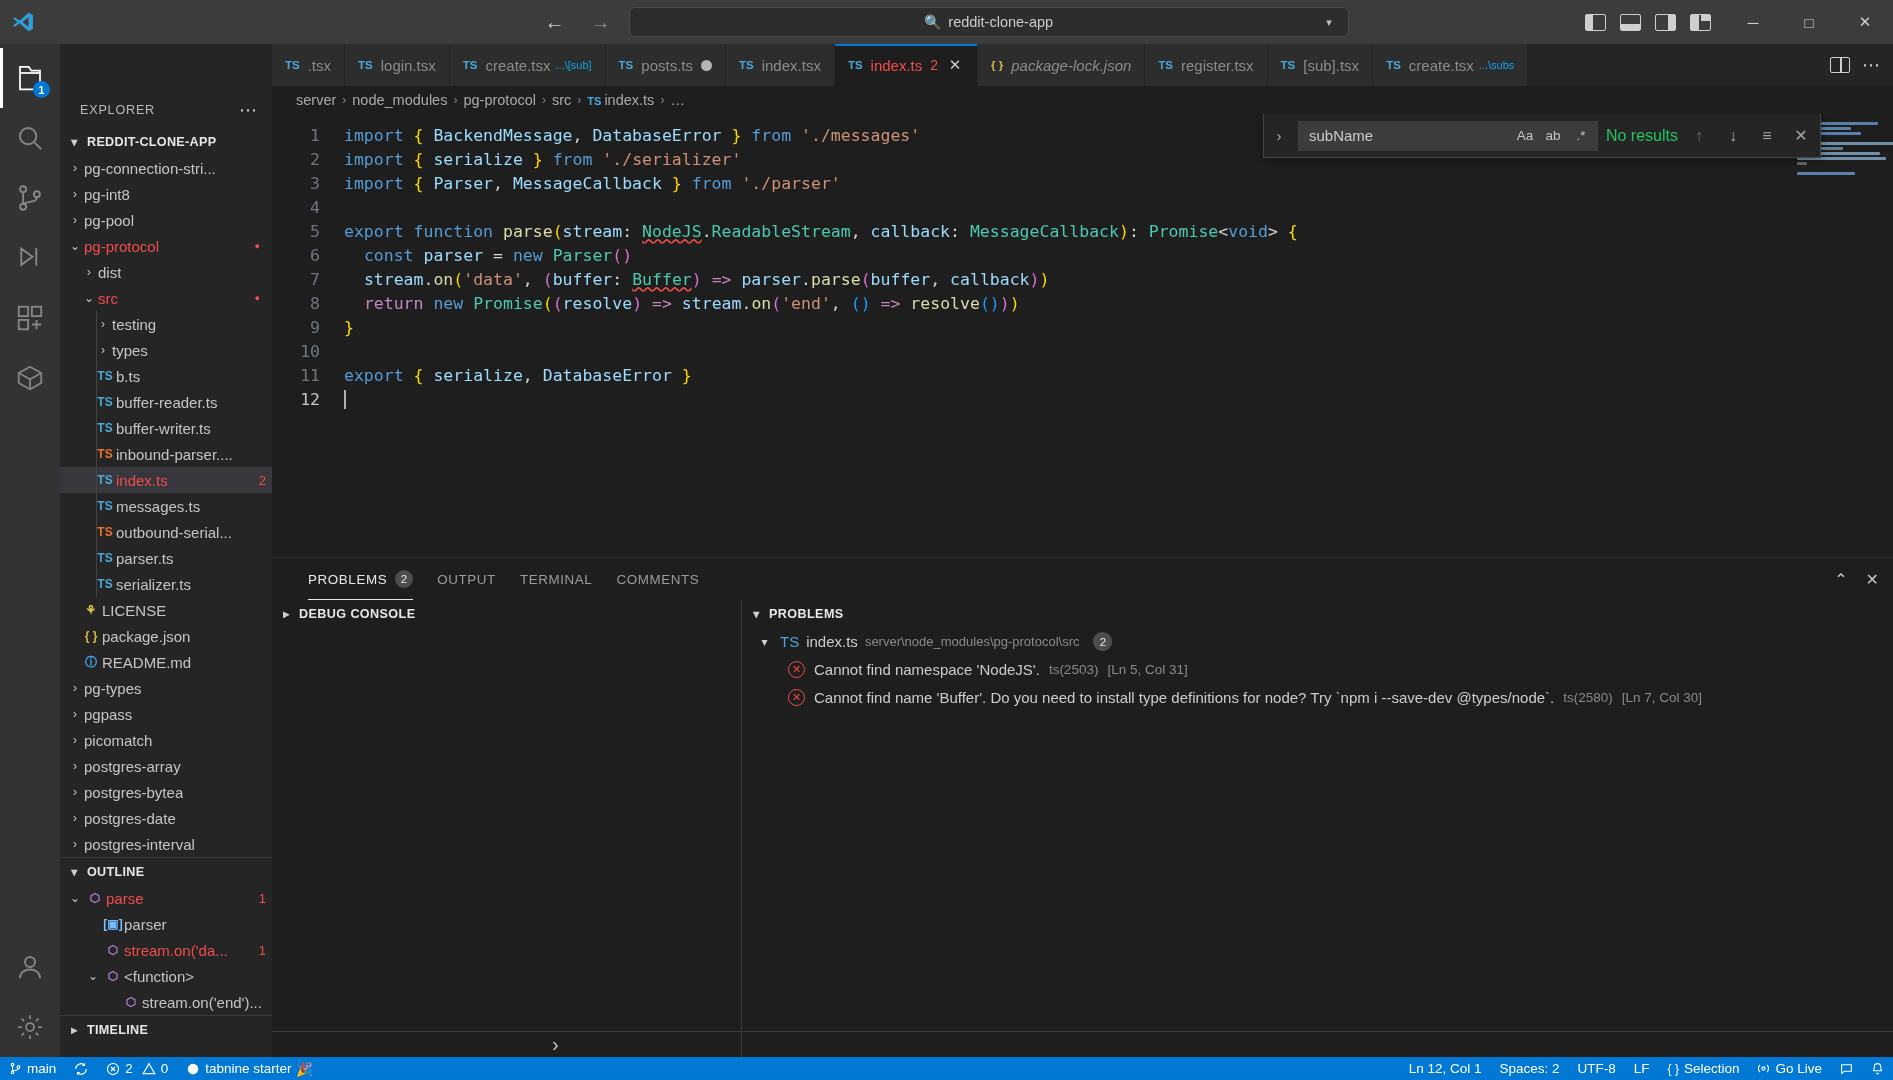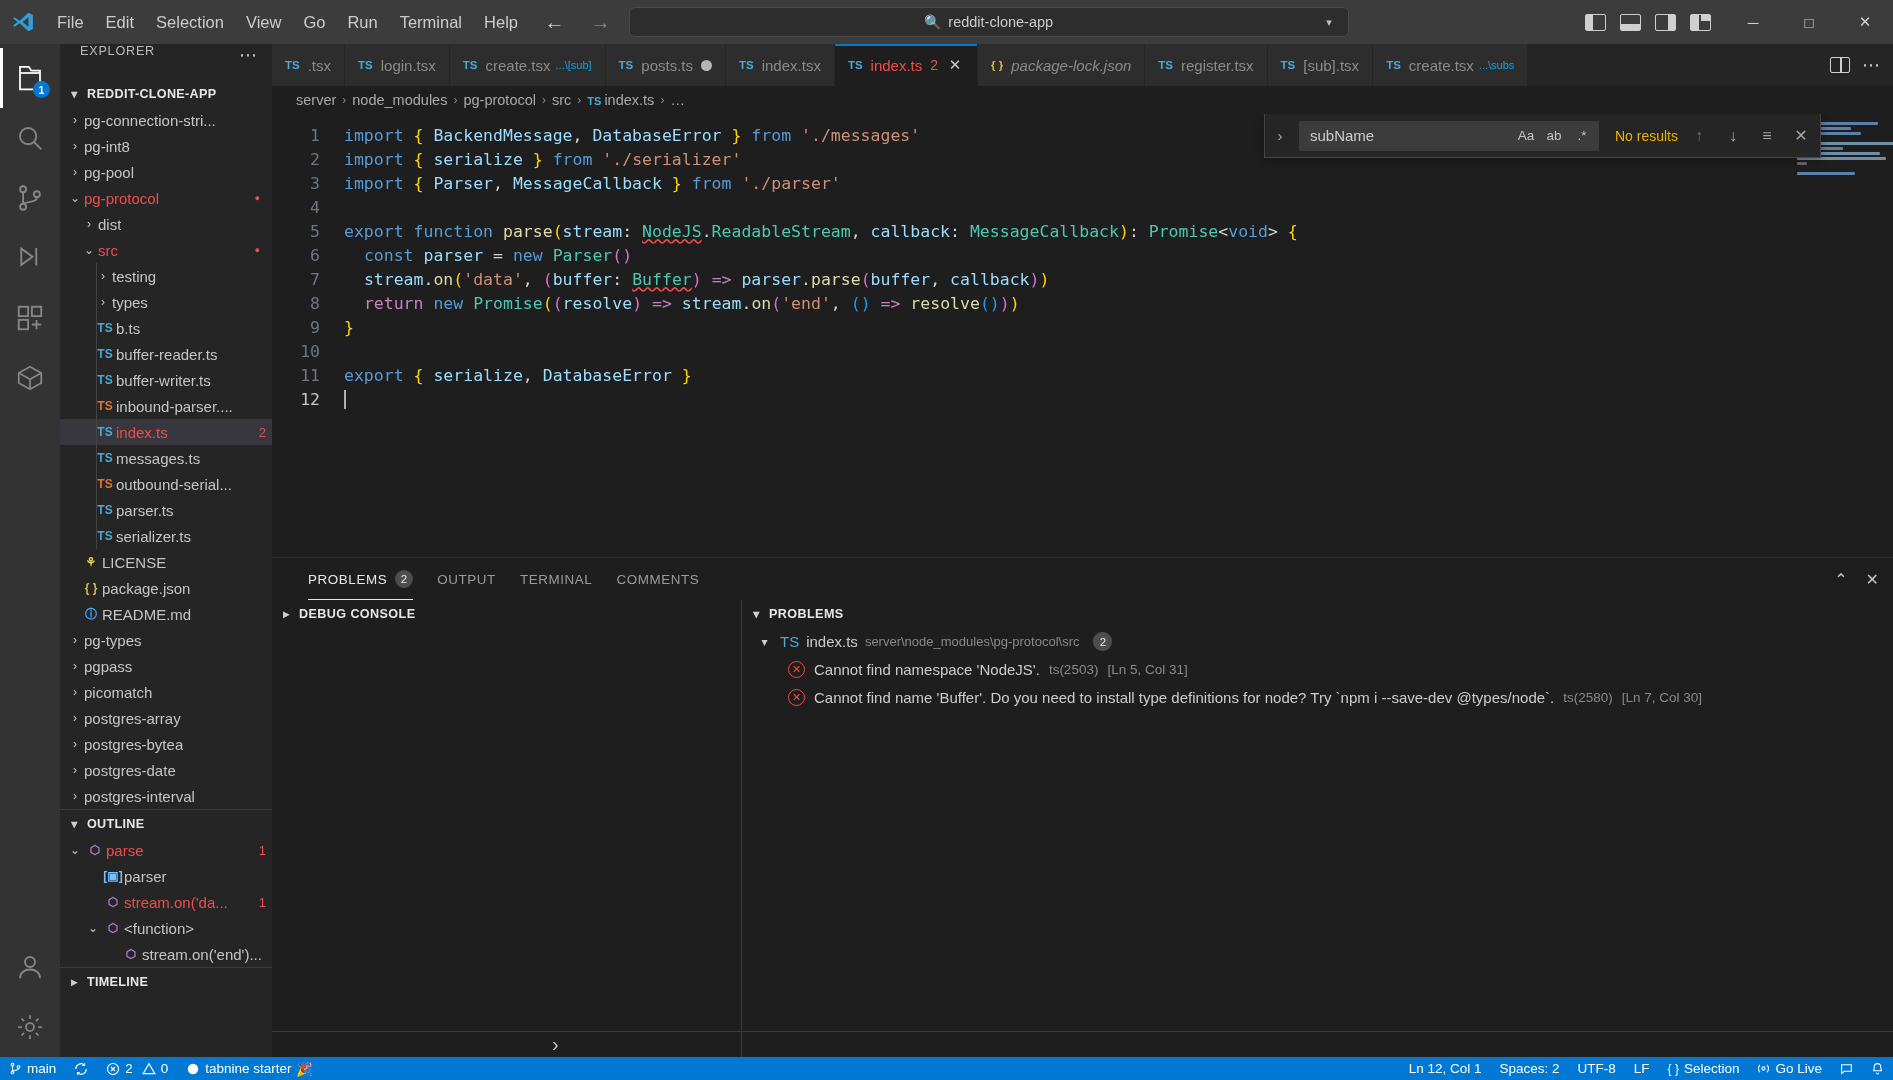--- a/index.html
+++ b/index.html
@@ -72,22 +72,22 @@
   .ab-badge {
     position: absolute; right: 10px; bottom: 10px; background:#0078d4; color:#fff;
     font-size: 10.5px; min-width:17px; height:17px; border-radius: 9px;
     display:flex; align-items:center; justify-content:center; padding: 0 4px; font-weight: 600;
   }
   .ab-spacer { flex: 1; }
 
   
   .sidebar { width: 212px; background: #252526; display:flex; flex-direction: column; flex:none; }
   .sb-title {
-    height: 36px; display:flex; align-items:flex-start; justify-content: space-between;
-    padding: 0 6px 0 20px; font-size: 12.6px; letter-spacing: .8px; color:#bbbbbb; font-weight: 400;
+    height: 36px; display:flex; align-items:center; justify-content: space-between;
+    padding: 0 6px 0 20px; font-size: 12.6px; letter-spacing: .8px; color:#bbbbbb; font-weight: 400; margin-top: 48px;
   }
   .sb-title .dots { font-size: 18px; color:#cccccc; padding: 0 8px; letter-spacing: 1px;}
   .sb-section-head {
     height: 27px; display:flex; align-items:center; gap: 4px; padding-left: 6px;
     font-size: 12.6px; font-weight: bold; color:#e7e7e7; letter-spacing: .3px;
   }
   .chev { display:inline-block; width: 17px; text-align:center; font-size: 12px; color:#cfcfcf; }
   .tree { overflow: hidden; }
   .row {
     height: 26px; display:flex; align-items:center; font-size: 15px; color:#c5c5c5;
@@ -167,21 +167,21 @@
     padding: 0 6px 0 4px; gap: 8px; box-shadow: 0 2px 8px rgba(0,0,0,.36); z-index: 20;
   }
   .fw-toggle { width: 22px; text-align:center; color:#b0b0b0; font-size: 15px; }
   .fw-input {
     width: 300px; height: 30px; background:#3c3c3c; border:1px solid #3c3c3c; color:#cccccc;
     font-size: 15px; padding: 0 96px 0 10px; font-family:"Liberation Sans",sans-serif;
   }
   .fw-inwrap { position:relative; display:flex; align-items:center; }
   .fw-opts { position:absolute; right: 6px; display:flex; gap: 6px; align-items:center; }
   .fw-opt { color:#c5c5c5; font-size: 13.5px; width: 22px; text-align:center; }
-  .fw-result { color:#eab308; font-size: 14px; white-space:nowrap;margin-left:8px; }
+  .fw-result { color:#22c55e; font-size: 16px; white-space:nowrap; }
   .fw-btn { color:#a5a5a5; font-size: 16px; width: 26px; text-align:center; }
   .fw-btn.dim { color:#6b6b6b; }
 
   .minimap {
     position:absolute; right: 0; top: 0; width: 104px; bottom: 0; background:#1e1e1e;
   }
   .mm-lines { padding-top: 6px; }
   .mm-line { height: 3px; margin: 2px 8px; border-radius: 1px; }
 
   
@@ -235,30 +235,20 @@
 </head>
 <body>
 
 <div class="app">
 
   <div class="titlebar">
     <div class="vscode-logo">
       <svg viewBox="0 0 100 100">
           <path fill="#2f9fd8" d="M75 8 L95 18 L95 82 L75 92 L35 56 L12 72 L5 66 L25 50 L5 34 L12 28 L35 44 Z M75 28 L48 50 L75 72 Z"></path>
         </svg>
-    </div>
-    <div class="menu">
-      <div class="menu-item">File</div>
-      <div class="menu-item">Edit</div>
-      <div class="menu-item">Selection</div>
-      <div class="menu-item">View</div>
-      <div class="menu-item">Go</div>
-      <div class="menu-item">Run</div>
-      <div class="menu-item">Terminal</div>
-      <div class="menu-item">Help</div>
     </div>
 
     <div class="tb-center">
       <div class="nav-arrows">
         <div class="nav-arrow active">←</div>
         <div class="nav-arrow">→</div>
       </div>
       <div class="cmdcenter">
         <span class="sicon">🔍</span>
         <span>reddit-clone-app</span>

